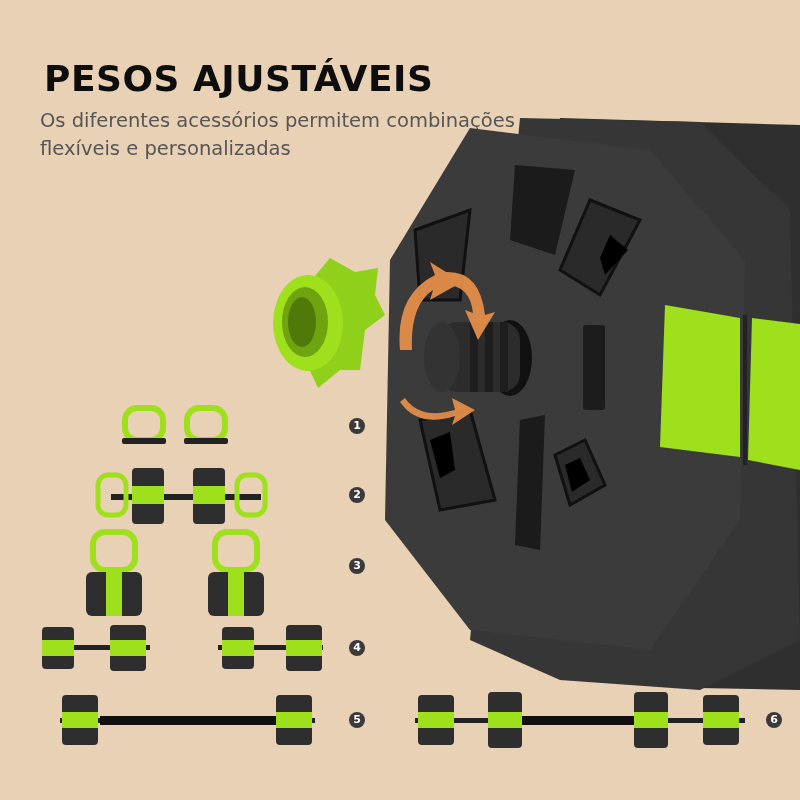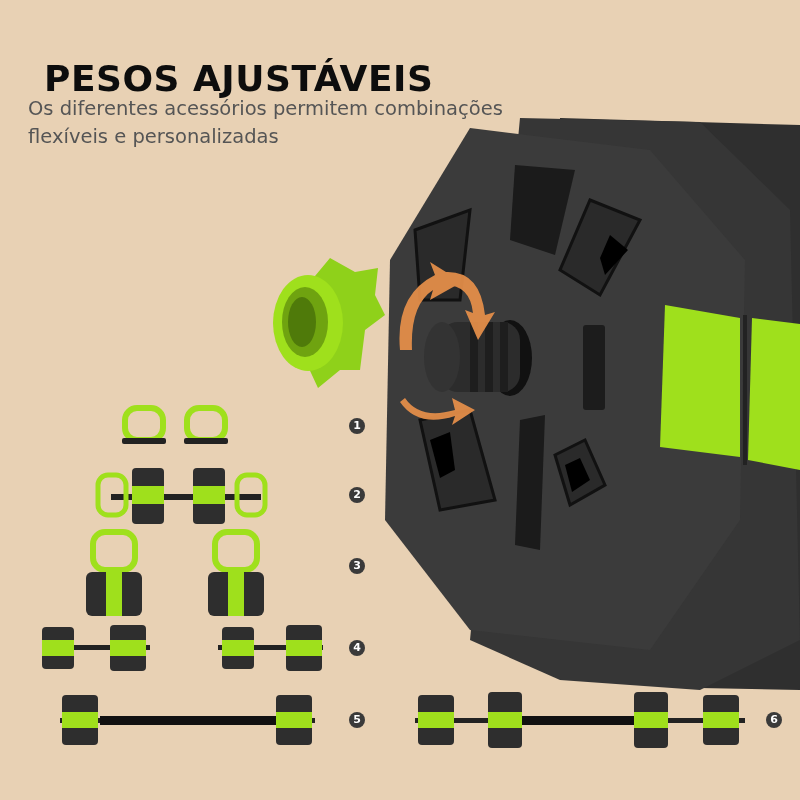--- a/index.html
+++ b/index.html
@@ -1,18 +1,18 @@
 <!DOCTYPE html>
 <html><head>
 <meta charset="utf-8">
 <style>
   html, body { margin:0; padding:0; }
   body { width:800px; height:800px; overflow:hidden; background:#e8d1b4; position:relative; font-family:"DejaVu Sans", sans-serif; }
   .title { position:absolute; left:28px; top:42px; font-family:"DejaVu Sans", sans-serif; font-weight:bold; font-size:36px; letter-spacing:0.5px; color:#0d0d0d; margin:16px; }
-  .subtitle { position:absolute; left:28px; top:95px; width:560px; font-size:19.5px; line-height:28px; color:#555; margin:0; }
+  .subtitle { position:absolute; left:28px; top:95px; width:560px; font-size:19.5px; line-height:28px; color:#555; margin:12px; }
   .hero { position:absolute; left:260px; top:110px; width:540px; height:580px; }
   .badge { position:absolute; width:16px; height:16px; border-radius:50%; background:#3a3a3a; color:#fff; font-size:11px; font-weight:bold; line-height:16px; text-align:center; font-family:"DejaVu Sans", sans-serif; }
   .config { position:absolute; }
 </style>
 </head>
 <body>
 
 <h1 class="title">PESOS AJUSTÁVEIS</h1>
 <p class="subtitle">Os diferentes acessórios permitem combinações flexíveis e personalizadas</p>
 

